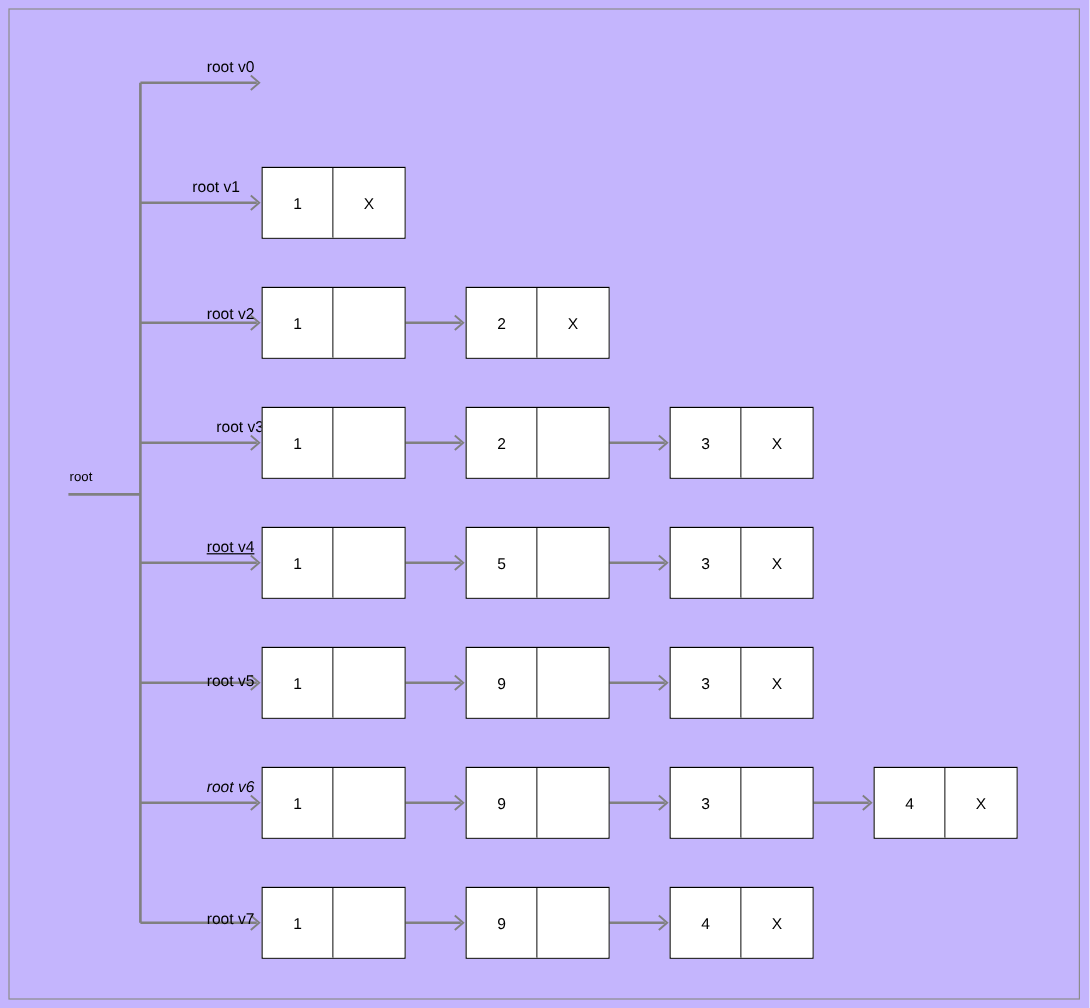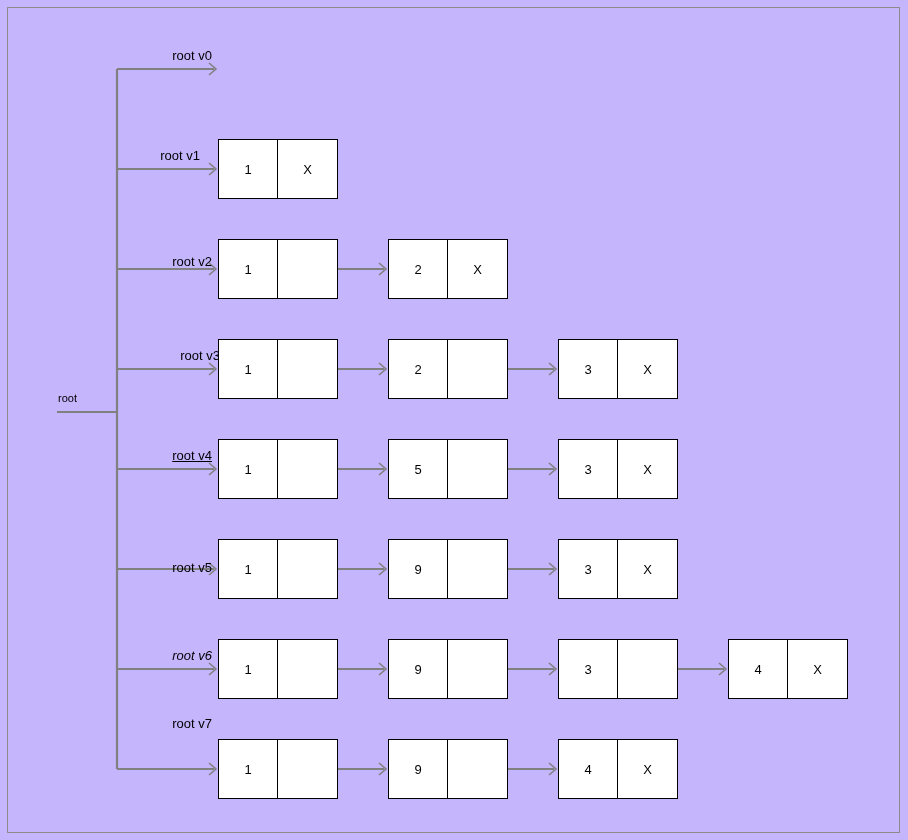--- a/index.html
+++ b/index.html
@@ -138,21 +138,21 @@
   </svg>
 
   <div id="labels-layer">
       <span class="branch-label" style="left: 156px; top: 48px; width: 56px;">root v0</span>
       <span class="branch-label" style="left: 144px; top: 148px; width: 56px;">root v1</span>
       <span class="branch-label" style="left: 156px; top: 254px; width: 56px;">root v2</span>
       <span class="branch-label" style="left: 164px; top: 348px; width: 56px;">root v3</span>
       <span class="branch-label" style="left: 156px; top: 448px; width: 56px; text-decoration: underline;">root v4</span>
       <span class="branch-label" style="left: 156px; top: 548px; width: 56px; margin-top: 12px;">root v5</span>
       <span class="branch-label" style="left: 156px; top: 648px; width: 56px; font-style: italic;">root v6</span>
-      <span class="branch-label" style="left: 156px; top: 716px; width: 56px;">root v7</span>
+      <span class="branch-label" style="left: 156px; top: 758px; width: 56px;">root v7</span>
     </div>
   <div id="nodes-layer">
       <div class="node-box" style="left: 218px; top: 139px; width: 120px; height: 60px;">
         <div class="node-cell value-cell">1</div>
         <div class="node-cell pointer-cell">X</div>
       </div>
       <div class="node-box" style="left: 218px; top: 239px; width: 120px; height: 60px;">
         <div class="node-cell value-cell">1</div>
         <div class="node-cell pointer-cell"></div>
       </div>

